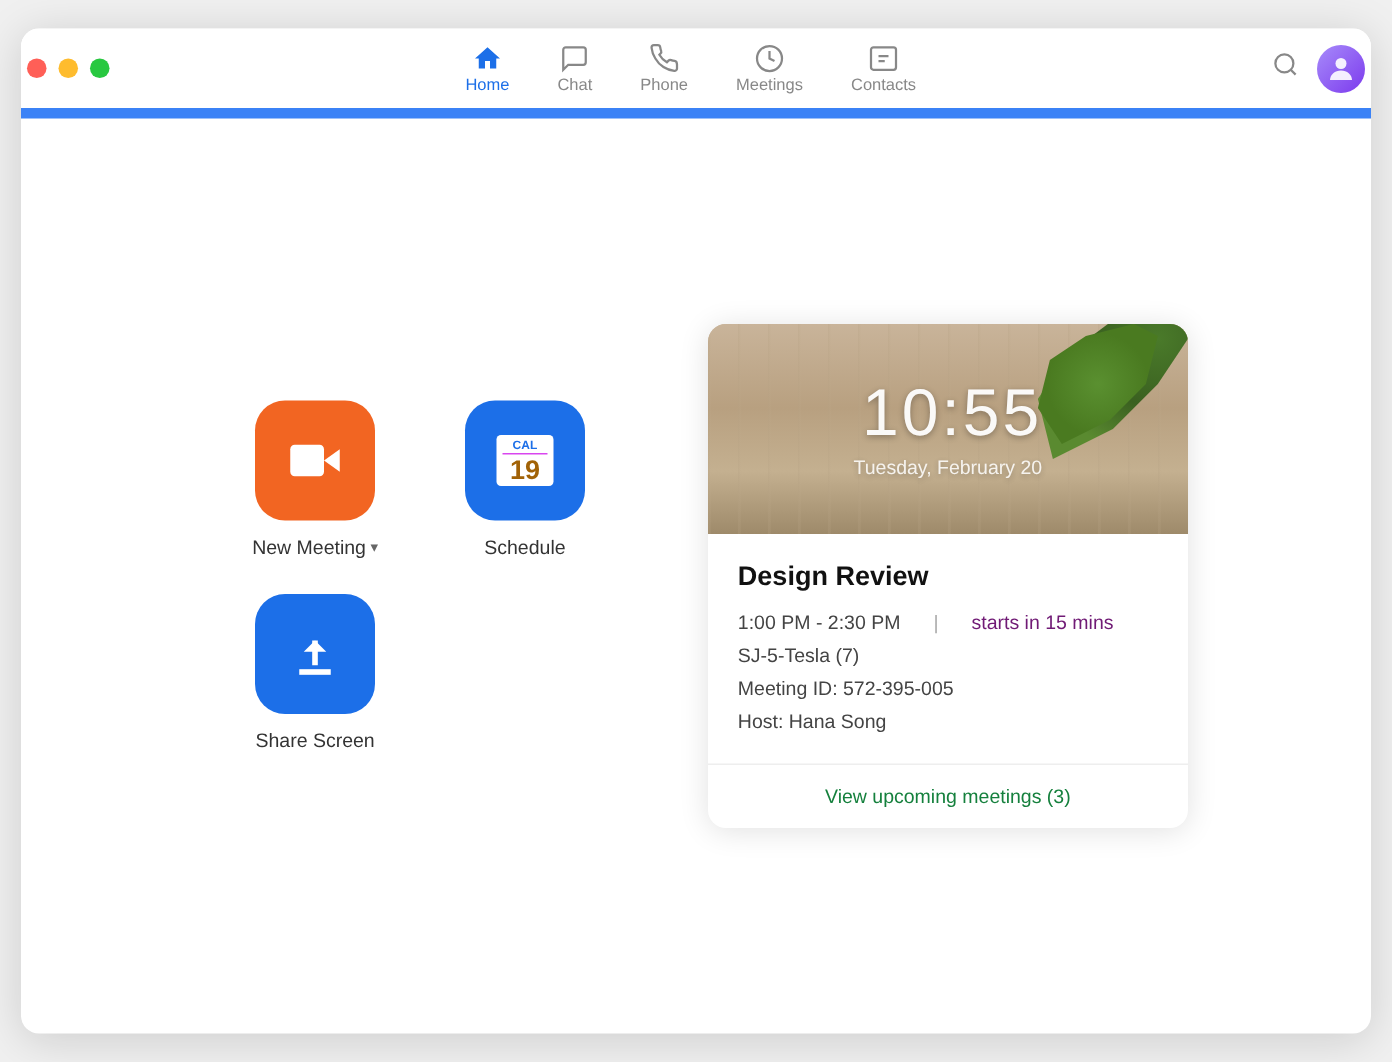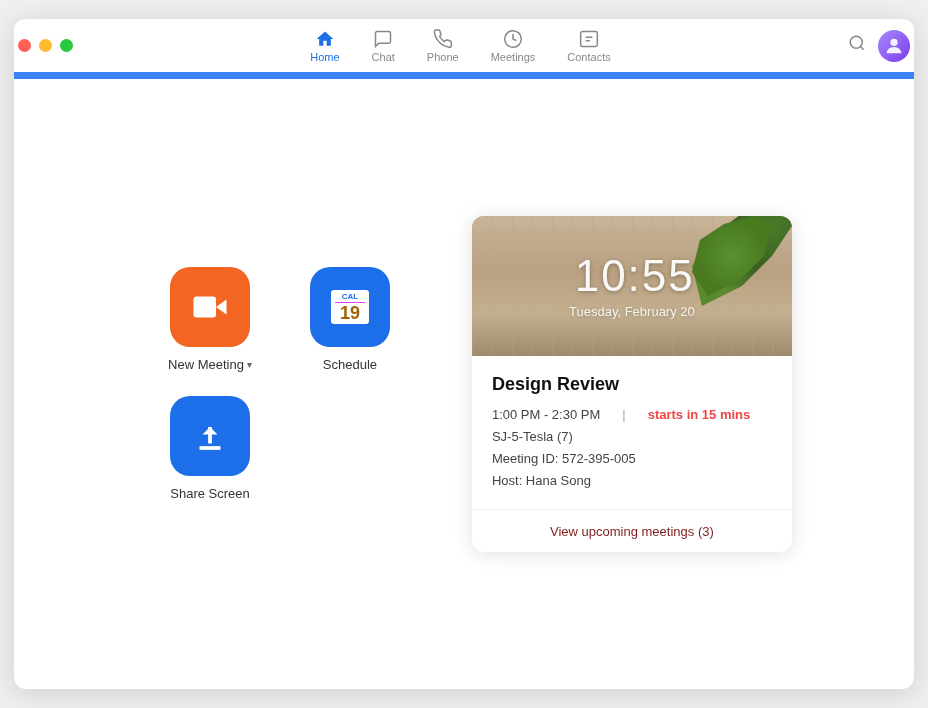--- a/index.html
+++ b/index.html
@@ -224,35 +224,35 @@
     }
     .meeting-detail {
       font-size: 13px;
       color: #444;
       margin-bottom: 7px;
       display: flex;
       align-items: center;
       gap: 18px;
     }
     .starts-badge {
-      color: #ef4444;
-      font-weight: 700;
+      color: #701a75;
+      font-weight: 400;
     }
     .separator {
       color: #aaa;
       margin: 0 4px;
     }
     .meeting-card-footer {
       border-top: 1px solid #eee;
       padding: 12px 20px;
       text-align: center;
     }
     .view-upcoming {
       font-size: 13px;
-      color: #7f1d1d;
+      color: #15803d;
       cursor: pointer;
       background: none;
       border: none;
       text-align: center;
     }
   </style>
 </head>
 <body>
 
 <div class="app-window">

